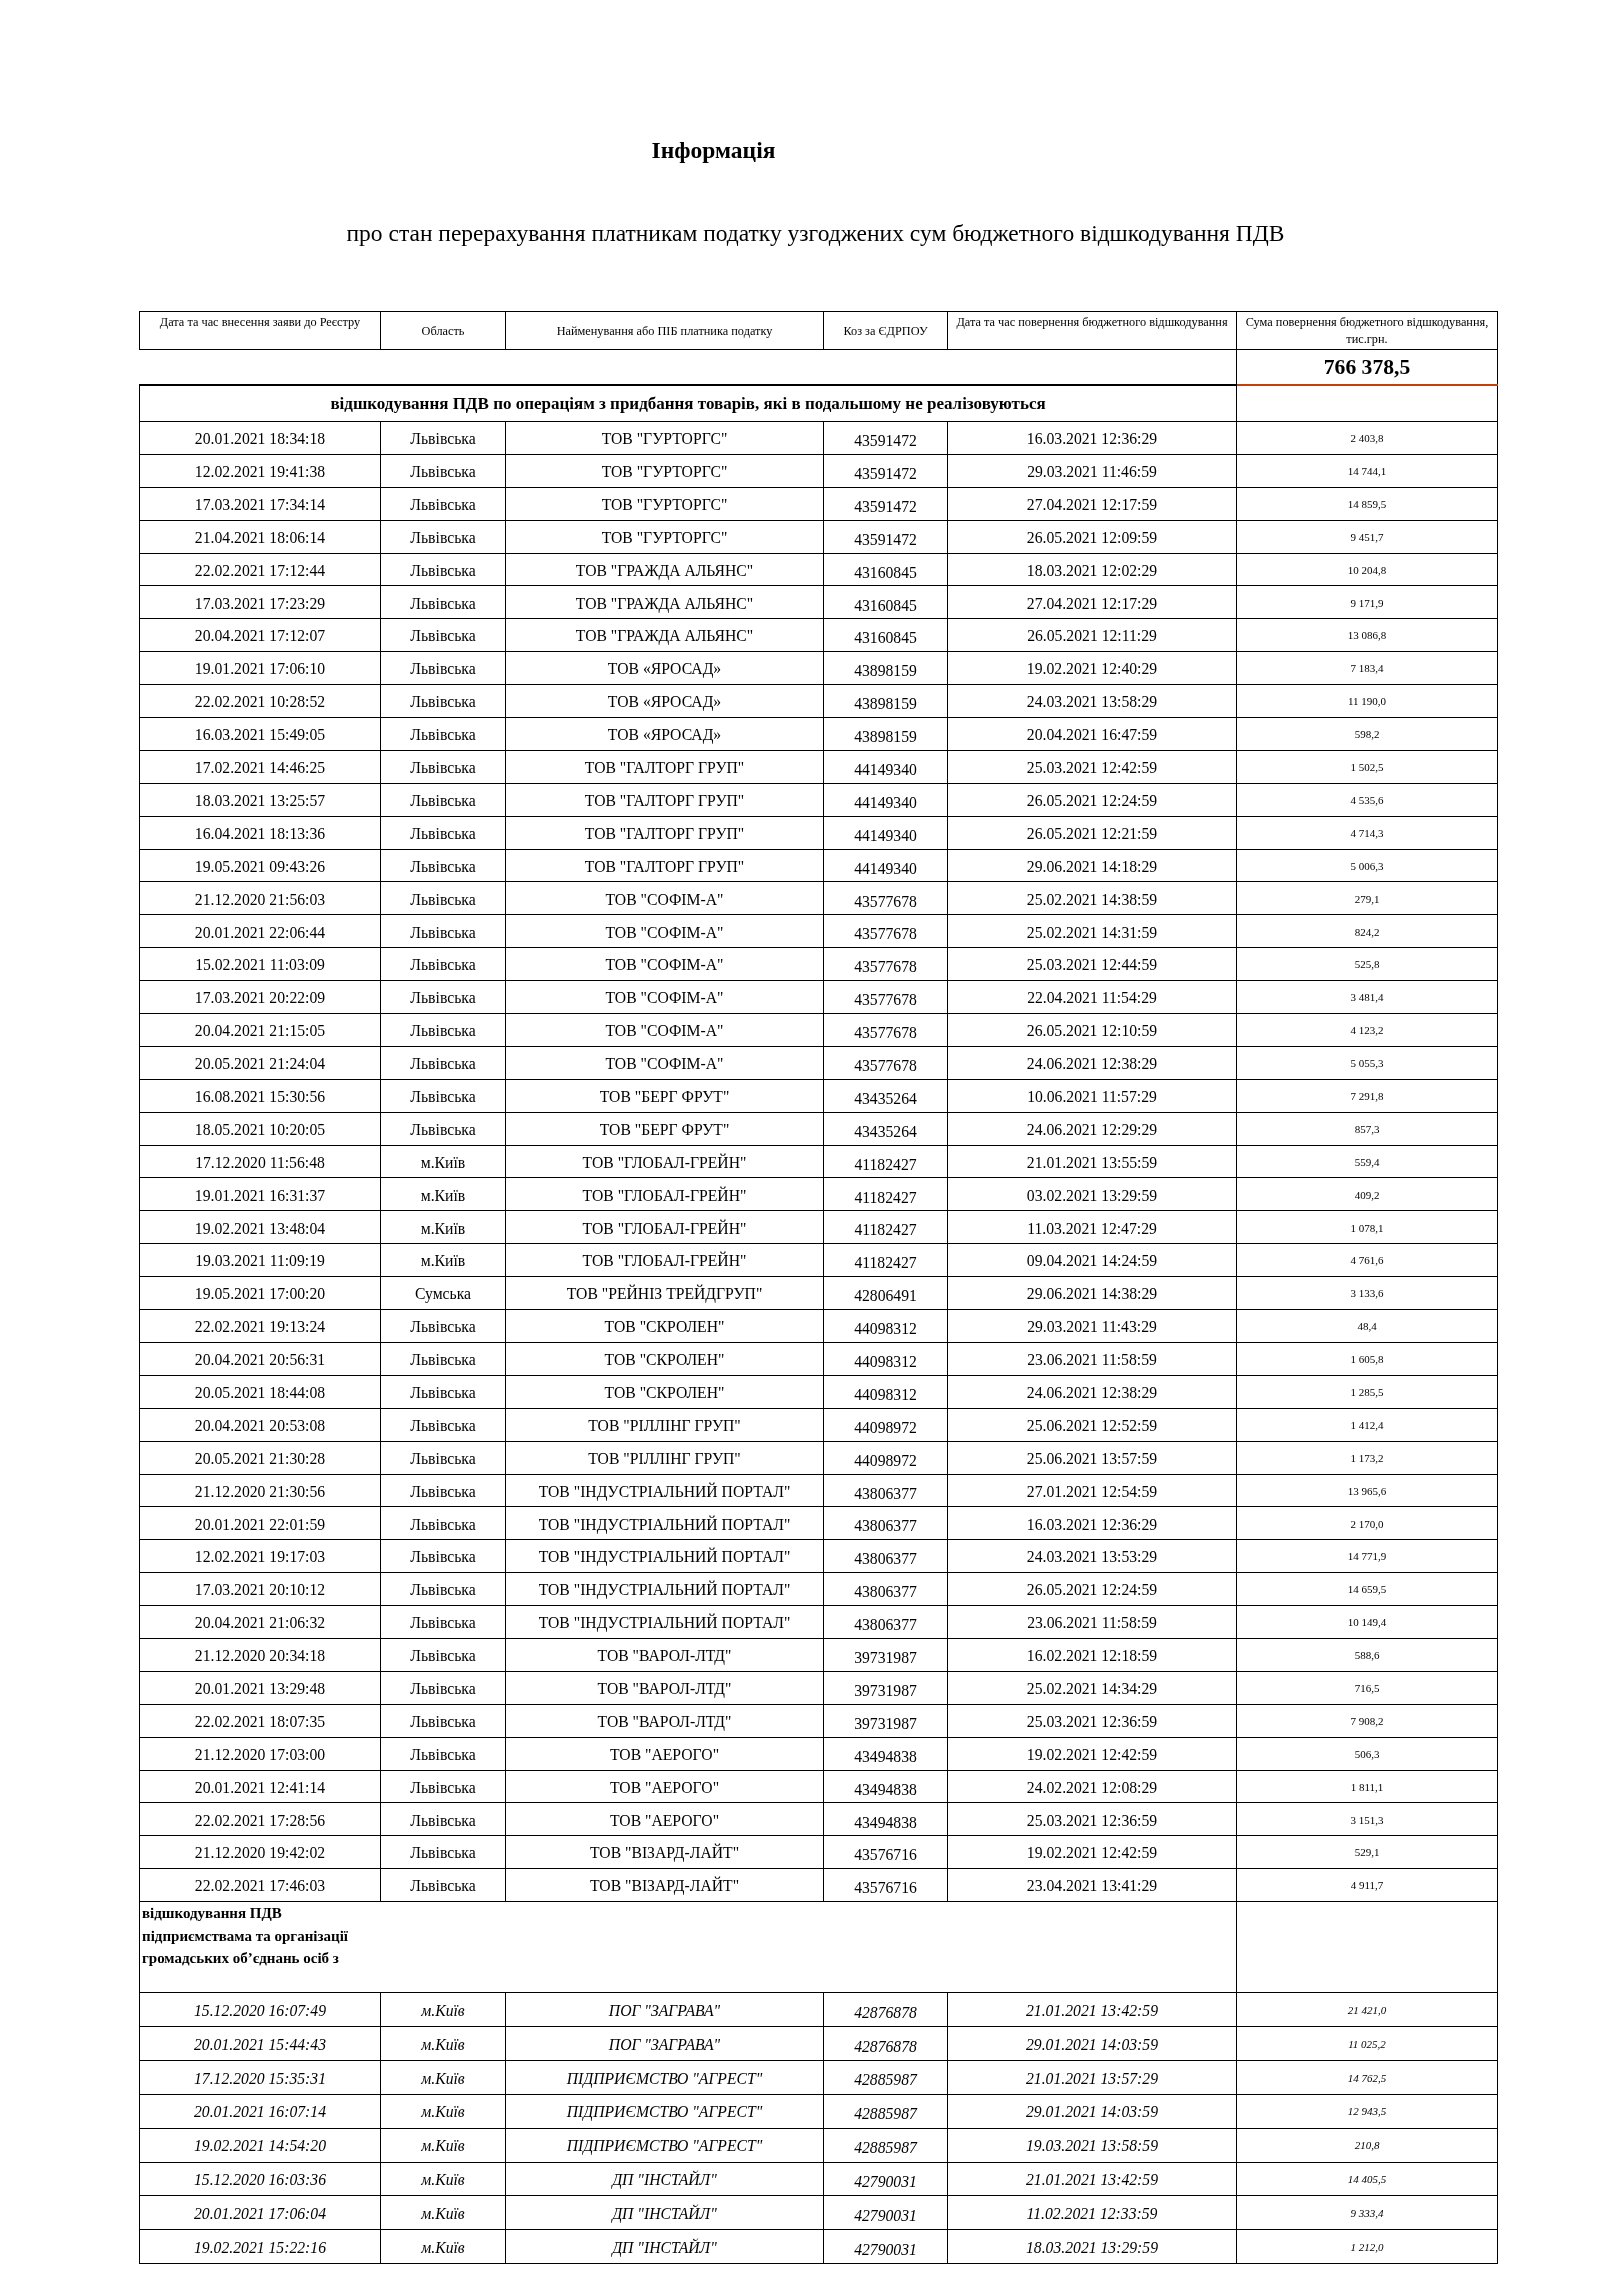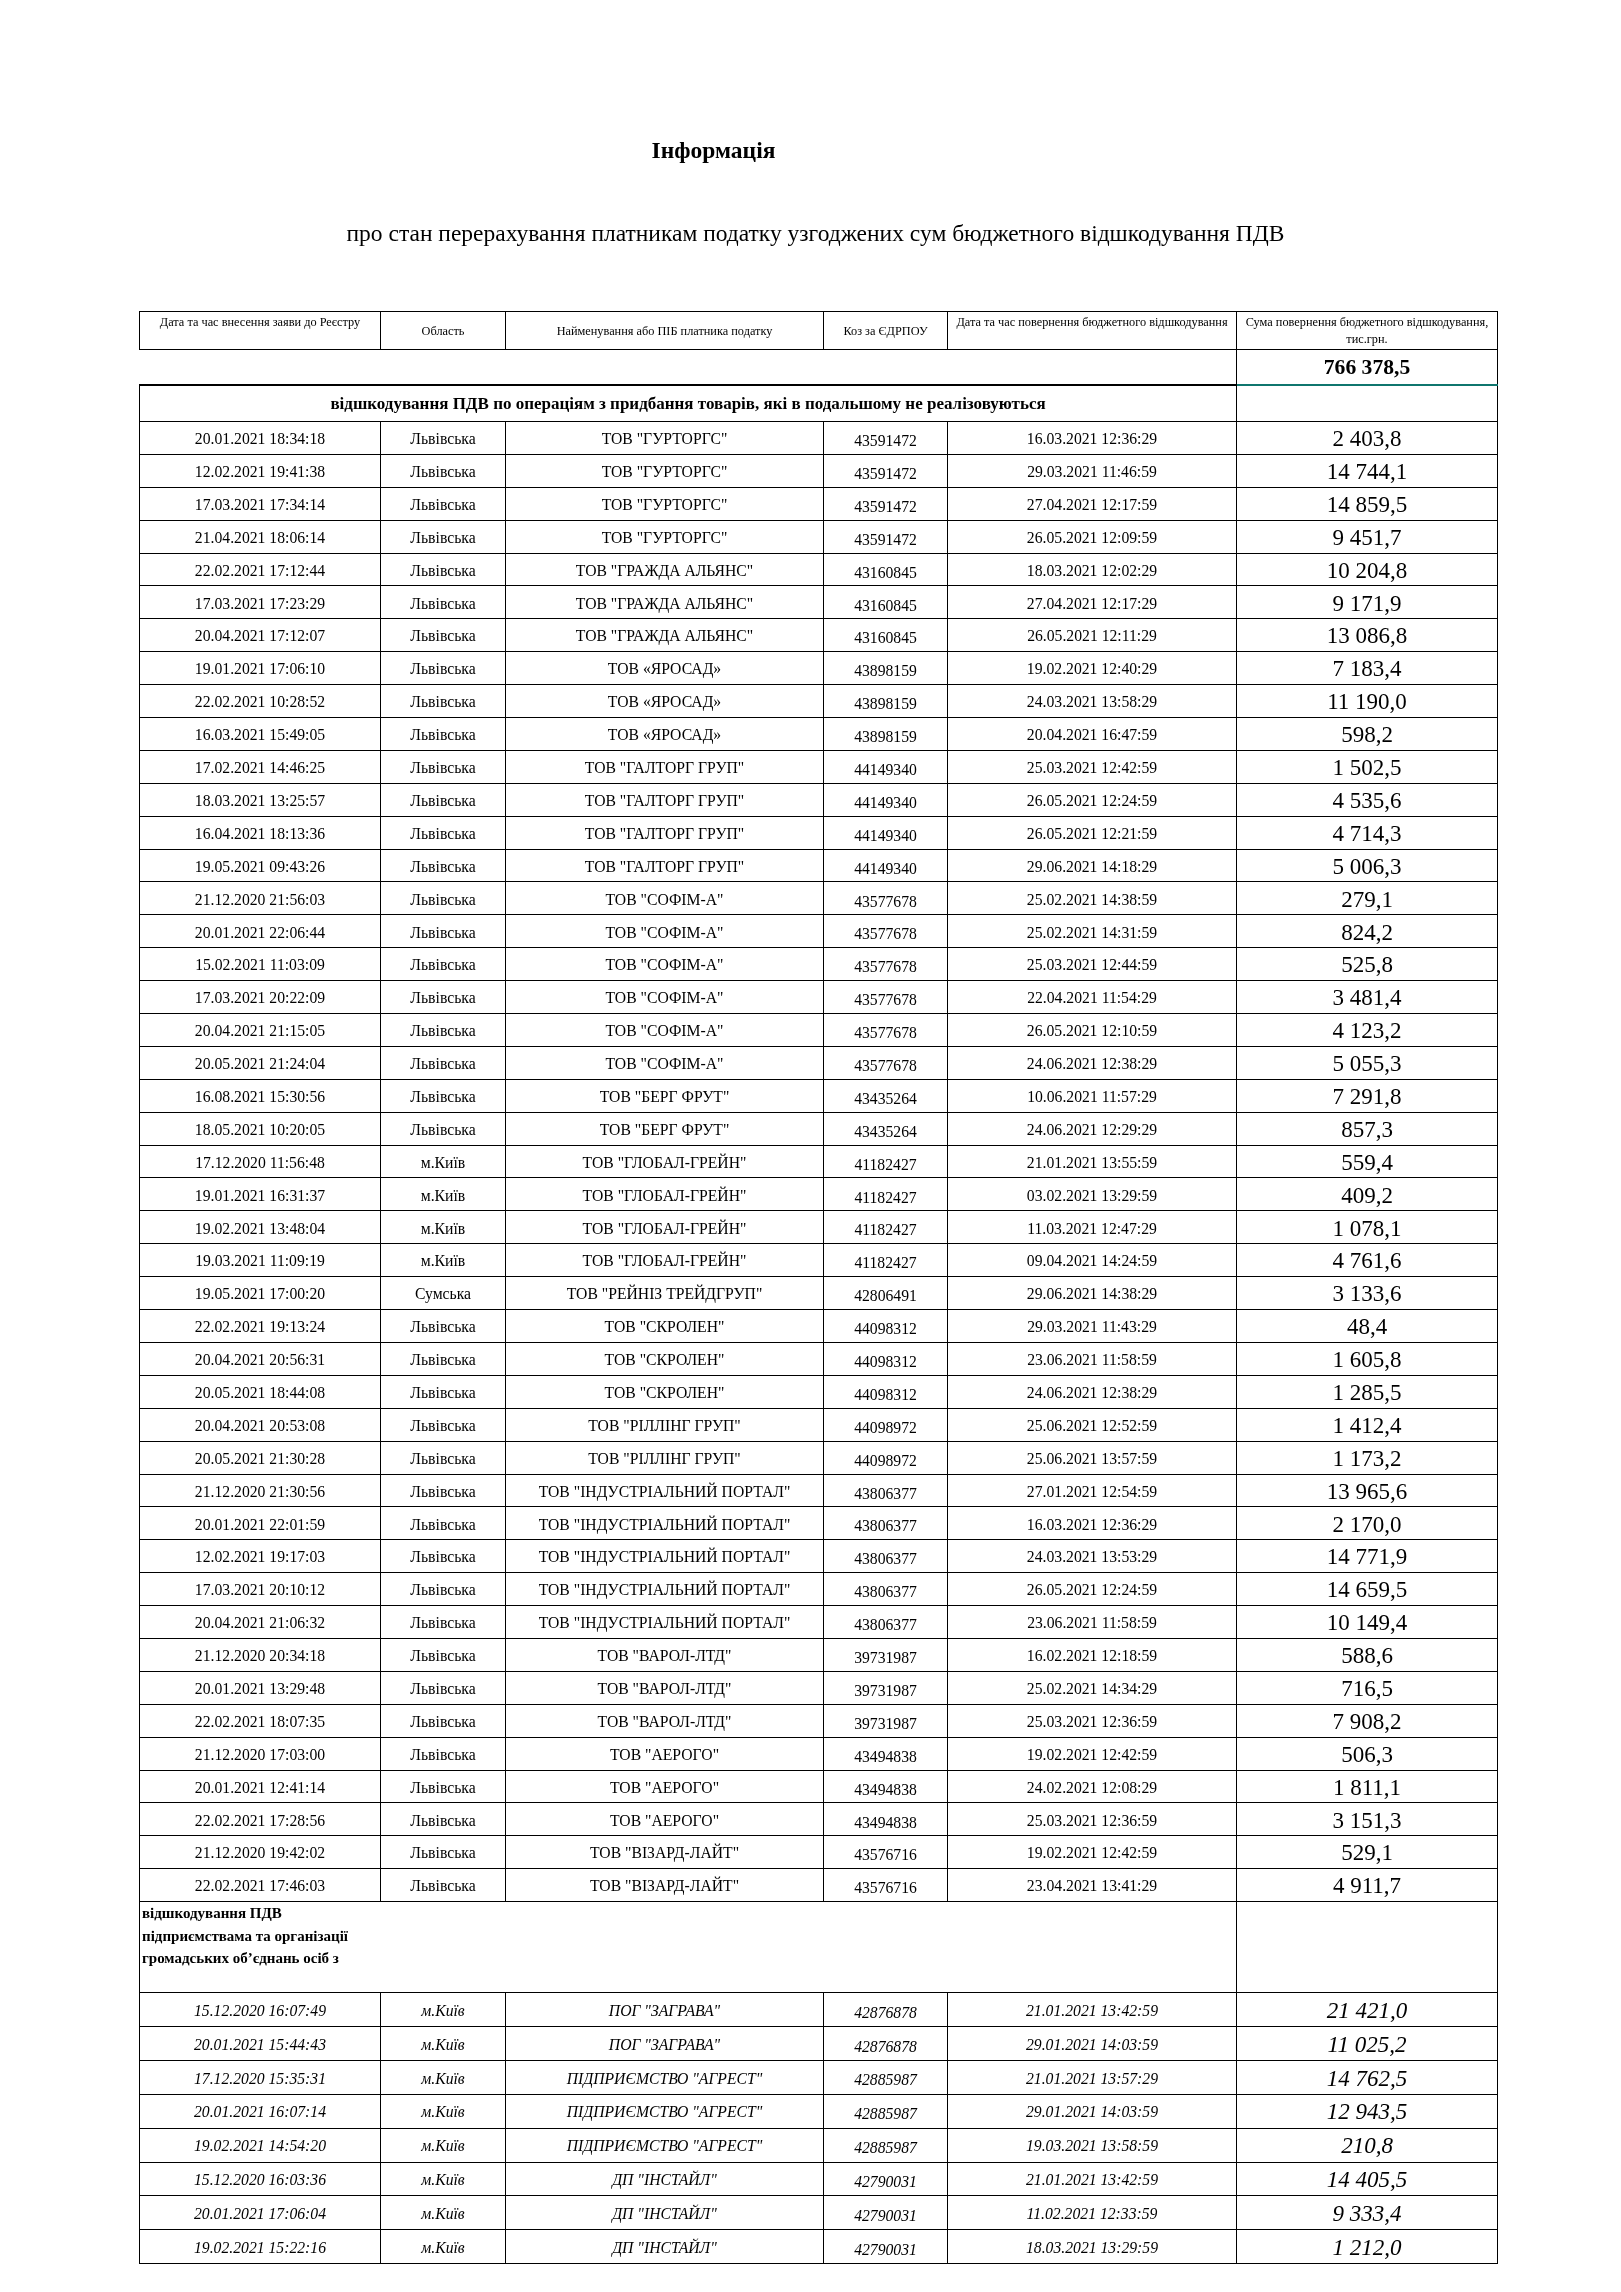--- a/index.html
+++ b/index.html
@@ -6,25 +6,25 @@
     body { width: 1621px; height: 2293px; position: relative; font-family: "Liberation Serif", serif; color: #000; }
     .title { position: absolute; top: 137px; left: 0; width: 1427px; text-align: center; font-weight: bold; font-size: 23.5px; }
     .subtitle { position: absolute; top: 220px; left: 0; width: 1631px; text-align: center; font-size: 23.5px; }
     table.report { position: absolute; top: 311px; left: 139px; width: 1358px; border-collapse: collapse; table-layout: fixed; }
     table.report td, table.report th { border: 1.5px solid #000; padding: 0 2px; text-align: center; vertical-align: middle; font-weight: normal; overflow: hidden; white-space: nowrap; }
     table.report th { font-size: 12.3px; line-height: 16.7px; white-space: normal; vertical-align: top; padding-top: 2px; }
     tr.hdr th { height: 35px; }
     tr.total td { height: 34px; }
     tr.total td.blank { border-left: none; border-right: 1.5px solid #000; border-bottom: 2px solid #000; border-top: none; }
     tr.total td.sum { font-weight: bold; font-size: 21.6px; }
-    tr.section td { height: 35px; font-weight: bold; font-size: 17px; border-top: 2px solid #0f766e; }
+    tr.section td { height: 35px; font-weight: bold; font-size: 17px; border-top: 2px solid #c2410c; }
     tr.section2 td { height: 90px; font-weight: bold; font-size: 15px; text-align: left; vertical-align: top; white-space: normal; line-height: 22.5px; }
     tr.section2 td .wrap { display: block; width: 235px; }
     tr.row td { height: 26px; font-size: 15.7px; line-height: 17.6px; padding-top: 2px; }
-    tr.row td.amt { font-size: 23px; margin-left: 20px; }
+    tr.row td.amt { font-size: 11px; margin-left: 20px; }
     tr.row td.code { padding-top: 5.9px; }
     tr.row2 td { height: 27px; font-style: italic; }
   </style>
 </head>
 <body>
 
 <div class="title">Інформація</div>
 <div class="subtitle">про стан перерахування платникам податку узгоджених сум бюджетного відшкодування ПДВ</div>
 
 <table class="report">

